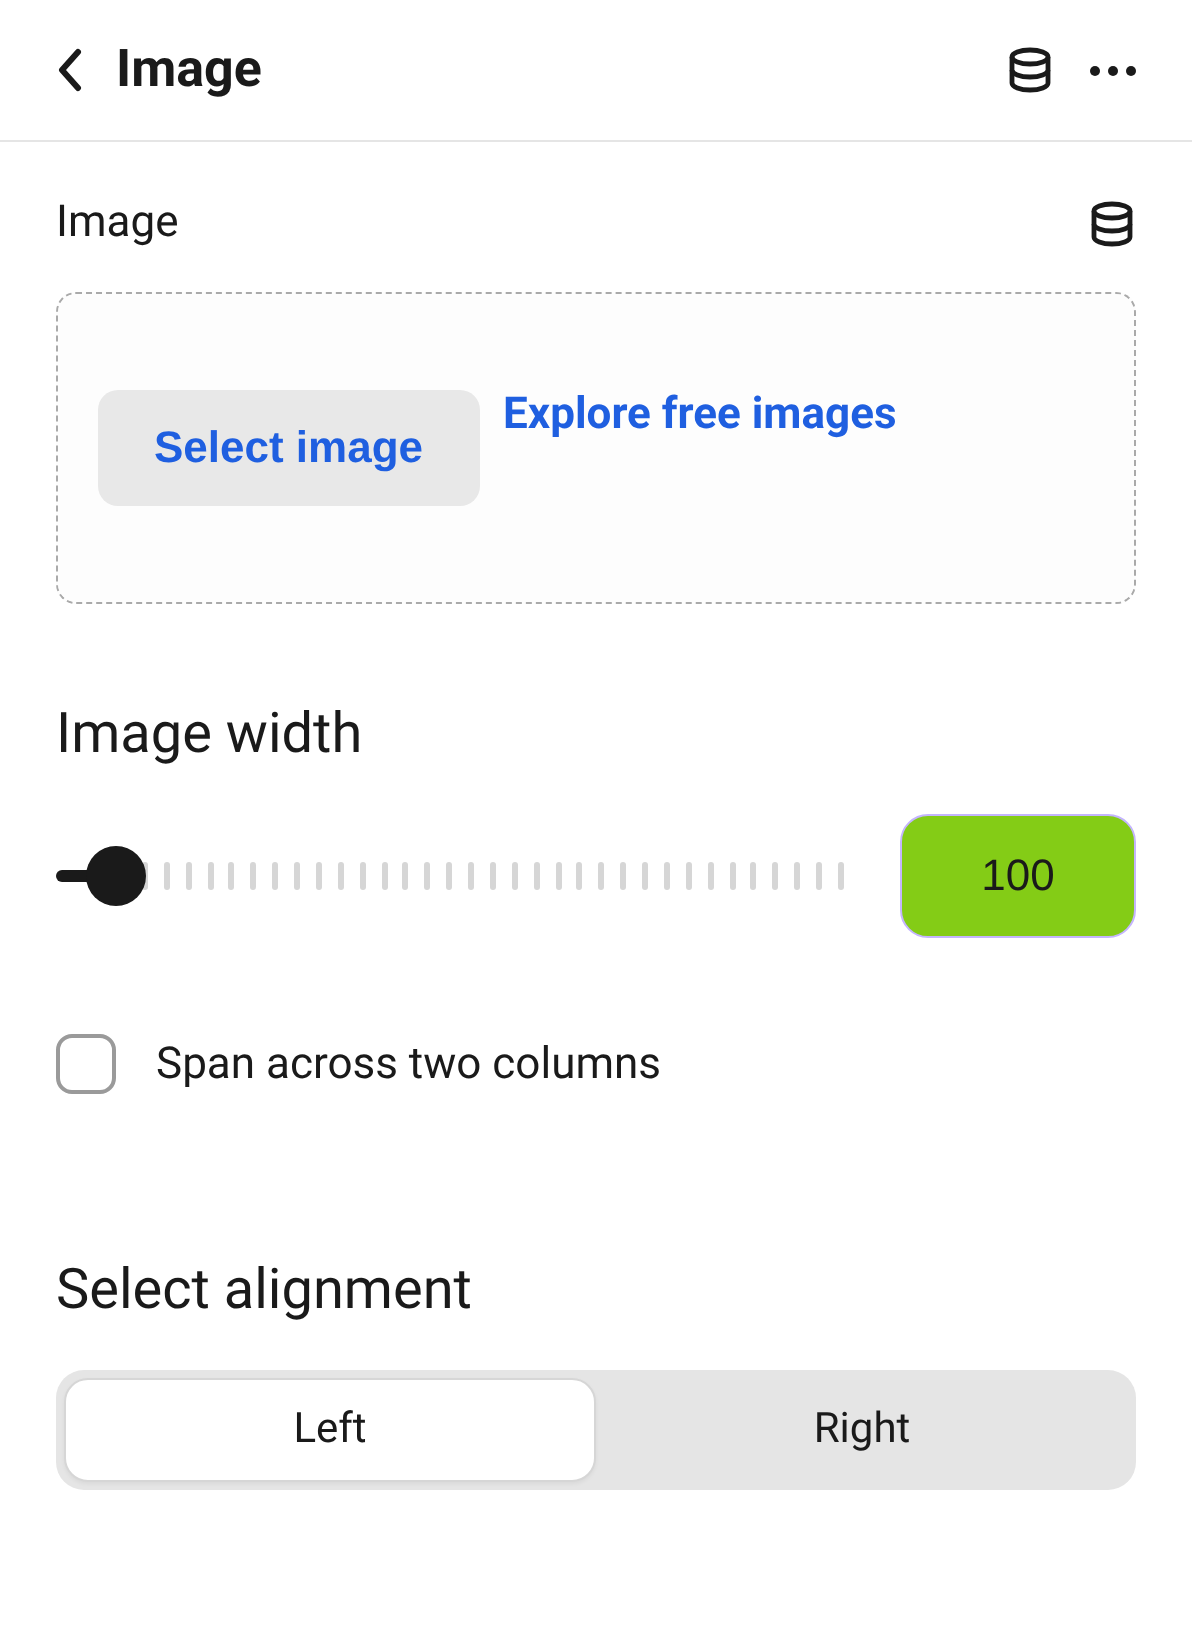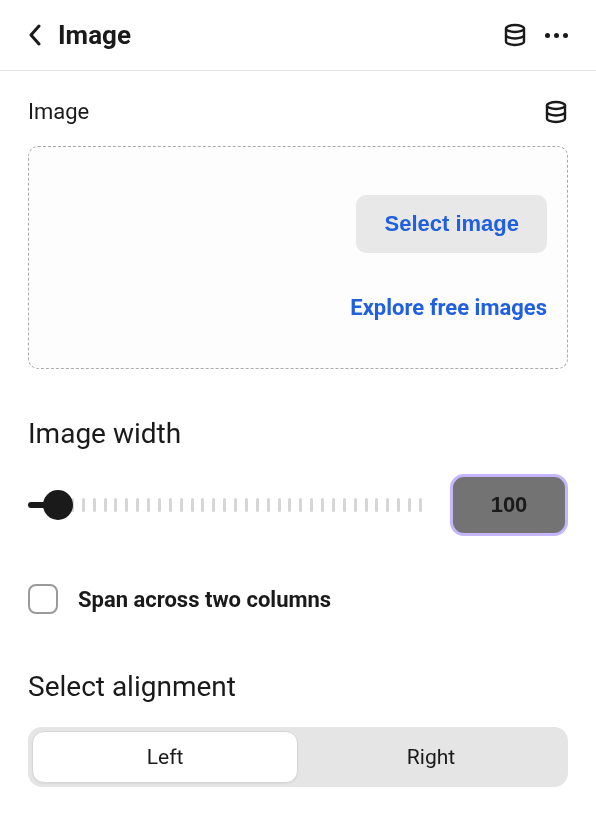--- a/index.html
+++ b/index.html
@@ -72,23 +72,23 @@
       font-size: 22px;
       font-weight: 400;
       color: #1a1a1a;
     }
     .dropzone {
       border: 1px dashed #aaa;
       border-radius: 10px;
       background: #fdfdfd;
       padding: 48px 20px;
       display: flex;
-      flex-direction: column;
-      align-items: flex-end;
-      gap: 42px;
+      flex-direction: row;
+      align-items: flex-start;
+      gap: 12px;
       margin-bottom: 48px;
     }
     .select-image-btn {
       background: #e8e8e8;
       border: none;
       border-radius: 10px;
       padding: 16px 28px;
       font-size: 22px;
       font-weight: 700;
       color: #1f5fe0;
@@ -148,34 +148,32 @@
       left: 15px;
       width: 30px;
       height: 30px;
       border-radius: 50%;
       background: #1a1a1a;
       cursor: pointer;
     }
     .width-input {
       width: 118px;
       height: 62px;
-      border: 3px solid #c4b5fd;
+      border: 1px solid #c4b5fd;
       border-radius: 14px;
       font-size: 22px;
       text-align: center;
       color: #1a1a1a;
-      background: #737373;
-      font-weight: bold;
+      background: #84cc16;
     }
     .checkbox-row {
       display: flex;
       align-items: center;
       gap: 20px;
-      margin-bottom: 56px;
-      font-weight: bold;
+      margin-bottom: 81px;
     }
     .checkbox {
       width: 30px;
       height: 30px;
       border: 2px solid #9a9a9a;
       border-radius: 8px;
       background: #fff;
       cursor: pointer;
     }
     .checkbox-label {

